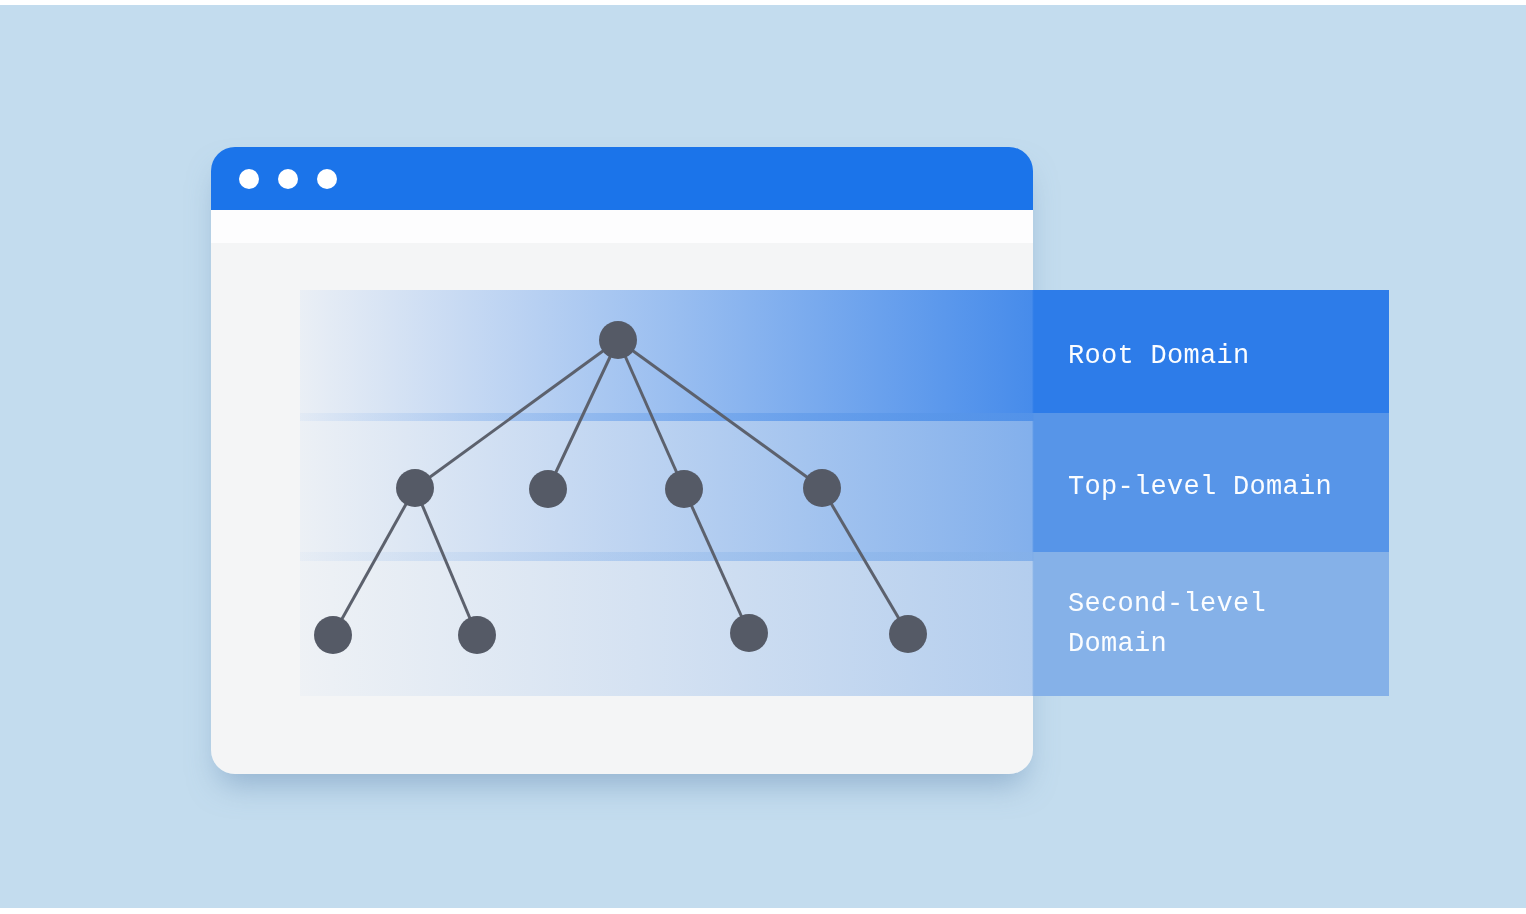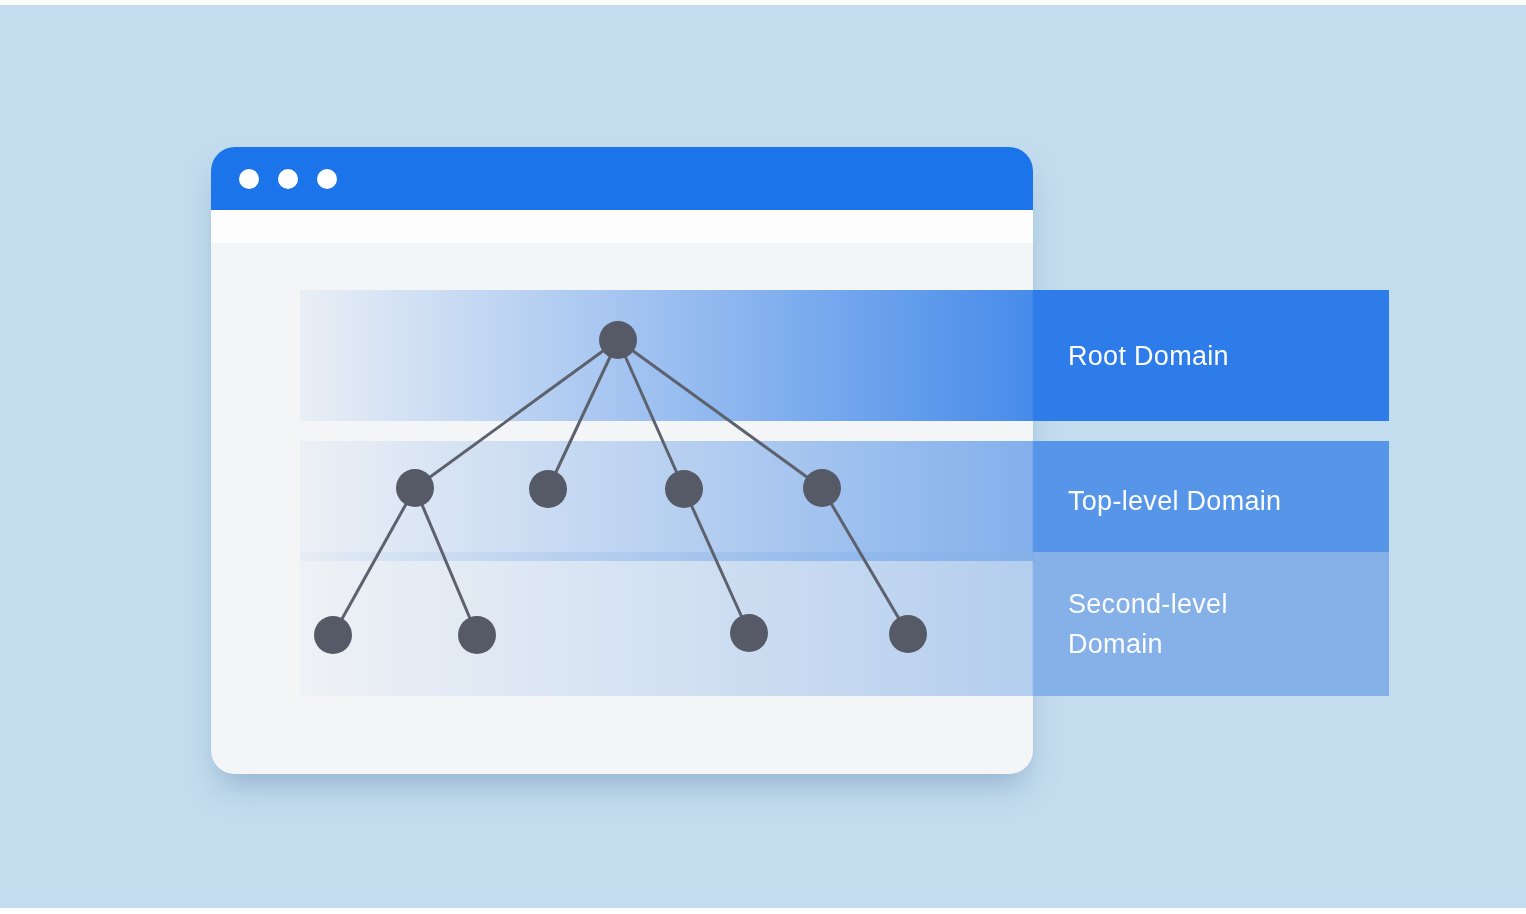--- a/index.html
+++ b/index.html
@@ -50,41 +50,42 @@
     border-radius: 0 0 24px 24px;
   }
 
   
   .band {
     position: absolute;
     left: 300px;
     width: 1089px;
     z-index: 2;
     display: block;
+    font-family: Liberation Mono, monospace;
   }
   .band-label {
     position: absolute;
     left: 768px;
     top: 50%;
     transform: translateY(-50%);
     color: #fbfdff;
     font-size: 27px;
     line-height: 40px;
     letter-spacing: 0.3px;
   }
   .band-root {
     top: 285px; height: 131px;
     background: linear-gradient(90deg,
       rgba(45,124,233,0.05) 0%,
       rgba(45,124,233,0.45) 34%,
       rgba(45,124,233,0.87) 67.2%,
       #2d7ce9 67.4%, #2d7ce9 100%);
   }
   .band-top-level {
-    top: 436px; height: 120px;
+    top: 408px; height: 148px;
     background: linear-gradient(90deg,
       rgba(87,149,232,0.05) 0%,
       rgba(87,149,232,0.38) 34%,
       rgba(87,149,232,0.72) 67.2%,
       #5795e8 67.4%, #5795e8 100%);
   }
   .band-second-level {
     top: 547px; height: 144px;
     background: linear-gradient(90deg,
       rgba(133,177,232,0.05) 0%,

